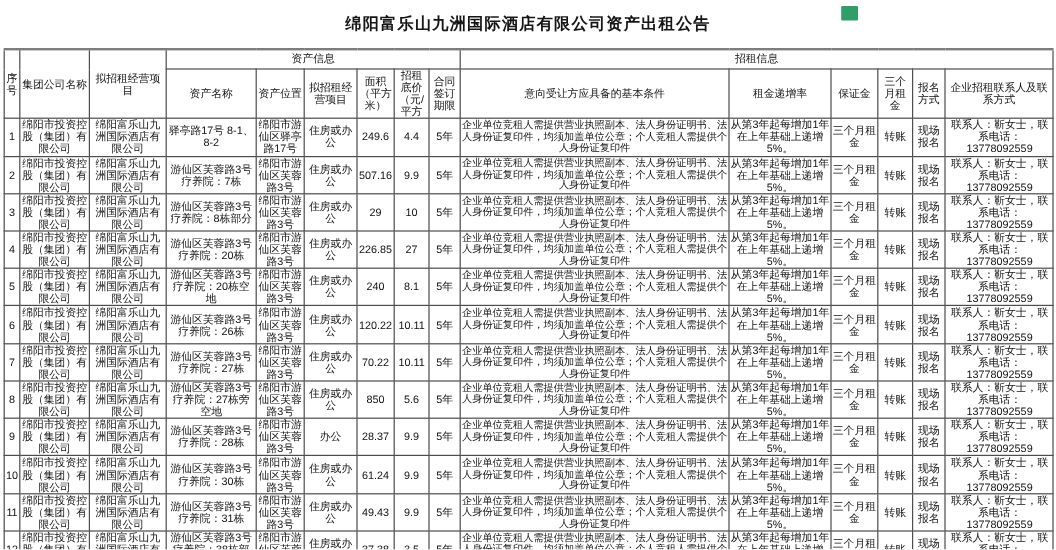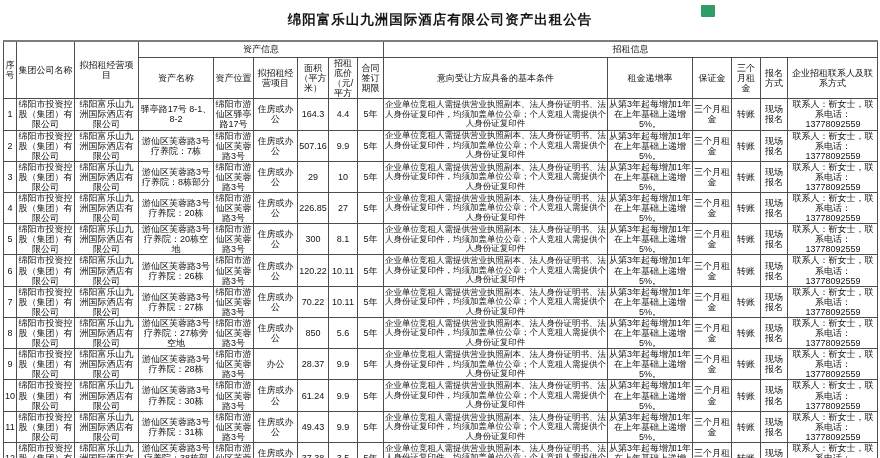--- a/index.html
+++ b/index.html
@@ -76,21 +76,21 @@
       </tr>
     </thead>
     <tbody>
         <tr>
           <td>1</td>
           <td>绵阳市投资控股（集团）有限公司</td>
           <td>绵阳富乐山九洲国际酒店有限公司</td>
           <td>驿亭路17号 8-1、8-2</td>
           <td>绵阳市游仙区驿亭路17号</td>
           <td>住房或办公</td>
-          <td>164.3</td>
+          <td>249.6</td>
           <td>4.4</td>
           <td>5年</td>
           <td class="cond-cell">企业单位竞租人需提供营业执照副本、法人身份证明书、法人身份证复印件，均须加盖单位公章；个人竞租人需提供个人身份证复印件</td>
           <td>从第3年起每增加1年在上年基础上递增5%。</td>
           <td>三个月租金</td>
           <td>转账</td>
           <td>现场报名</td>
           <td class="contact-cell">联系人：靳女士，联系电话：13778092559</td>
         </tr>
         <tr>
@@ -144,21 +144,21 @@
           <td>现场报名</td>
           <td class="contact-cell">联系人：靳女士，联系电话：13778092559</td>
         </tr>
         <tr>
           <td>5</td>
           <td>绵阳市投资控股（集团）有限公司</td>
           <td>绵阳富乐山九洲国际酒店有限公司</td>
           <td>游仙区芙蓉路3号疗养院：20栋空地</td>
           <td>绵阳市游仙区芙蓉路3号</td>
           <td>住房或办公</td>
-          <td>300</td>
+          <td>240</td>
           <td>8.1</td>
           <td>5年</td>
           <td class="cond-cell">企业单位竞租人需提供营业执照副本、法人身份证明书、法人身份证复印件，均须加盖单位公章；个人竞租人需提供个人身份证复印件</td>
           <td>从第3年起每增加1年在上年基础上递增5%。</td>
           <td>三个月租金</td>
           <td>转账</td>
           <td>现场报名</td>
           <td class="contact-cell">联系人：靳女士，联系电话：13778092559</td>
         </tr>
         <tr>

